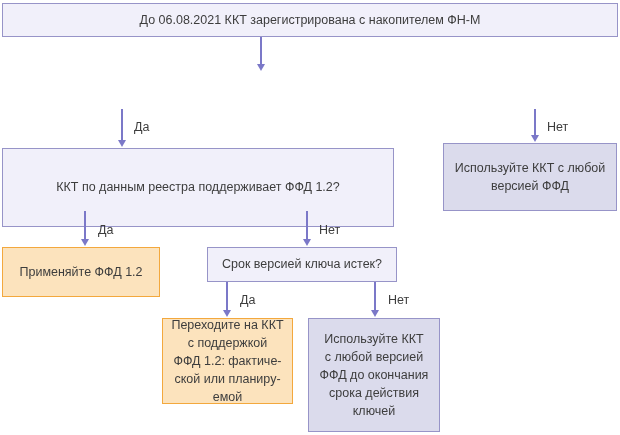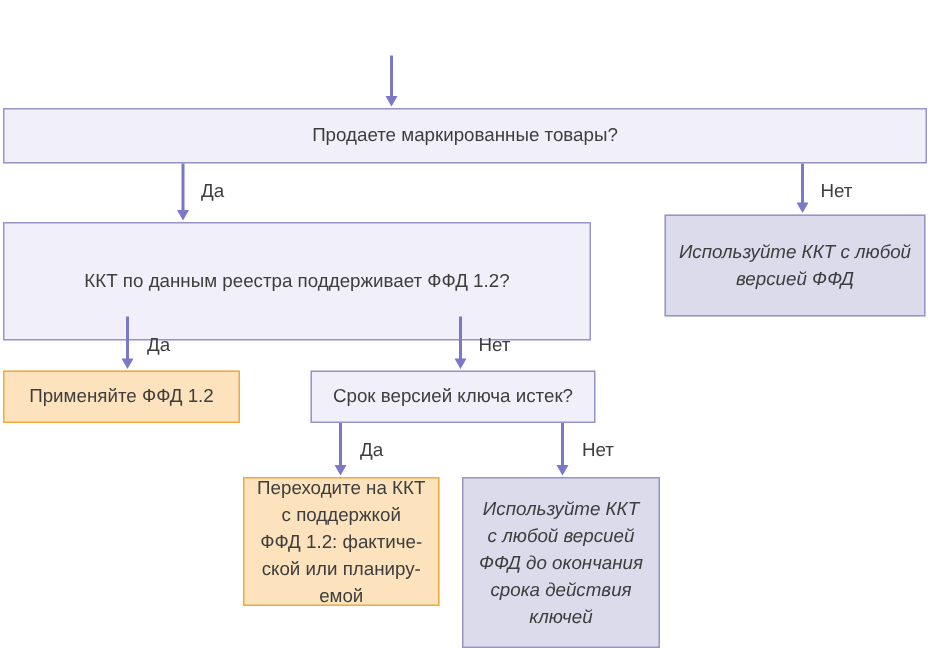--- a/index.html
+++ b/index.html
@@ -28,21 +28,20 @@
     line-height: 1.45;
     padding: 2px 6px;
   }
   .node.decision, .node.start {
     background: var(--box-fill, #f1f0fa);
     border: 1.5px solid var(--box-border, #9794c8);
   }
   .node.result {
     background: var(--terminal-fill, #dbdbec);
     border: 1.5px solid var(--box-border, #9794c8);
-    font-style: italic;
   }
   .node.action {
     background: var(--action-fill, #fce3bd);
     border: 1.5px solid var(--action-border, #f3a83d);
   }
   .arrow {
     position: absolute;
     width: 2px;
   }
   .arrow .shaft {
@@ -67,27 +66,27 @@
     position: absolute;
     line-height: 1;
     color: var(--text, #3d3d3d);
   }
 </style>
 </head>
 <body>
 
 <div class="canvas">
 
+  <div class="node start" style="left:2px; top:3px; width:616px; height:34px;">До 06.08.2021 ККТ зарегистрирована с накопителем ФН-М</div>
 
   <div class="arrow" style="left:260px; top:37px; height:34px;">
     <div class="shaft"></div>
     <div class="head"></div>
   </div>
 
-  <div class="node decision" style="left:2px; top:72px; width:616px; height:37px;">Продаете маркированные товары?</div>
 
   <div class="arrow" style="left:121px; top:109px; height:38px;">
     <div class="shaft"></div>
     <div class="head"></div>
   </div>
   <span class="edge-label" style="left:134px; top:121px;">Да</span>
 
   <div class="arrow" style="left:534px; top:109px; height:33px;">
     <div class="shaft"></div>
     <div class="head"></div>
@@ -104,21 +103,21 @@
     <div class="head"></div>
   </div>
   <span class="edge-label" style="left:98px; top:224px;">Да</span>
 
   <div class="arrow" style="left:306px; top:211px; height:35px;">
     <div class="shaft"></div>
     <div class="head"></div>
   </div>
   <span class="edge-label" style="left:319px; top:224px;">Нет</span>
 
-  <div class="node action" style="left:2px; top:247px; width:158px; height:35px;">Применяйте ФФД 1.2</div>
+  <div class="node action" style="left:2px; top:247px; width:158px; height:50px;">Применяйте ФФД 1.2</div>
 
   <div class="node decision" style="left:207px; top:247px; width:190px; height:35px;">Срок версией ключа истек?</div>
 
   <div class="arrow" style="left:226px; top:282px; height:35px;">
     <div class="shaft"></div>
     <div class="head"></div>
   </div>
   <span class="edge-label" style="left:240px; top:294px;">Да</span>
 
   <div class="arrow" style="left:374px; top:282px; height:35px;">

